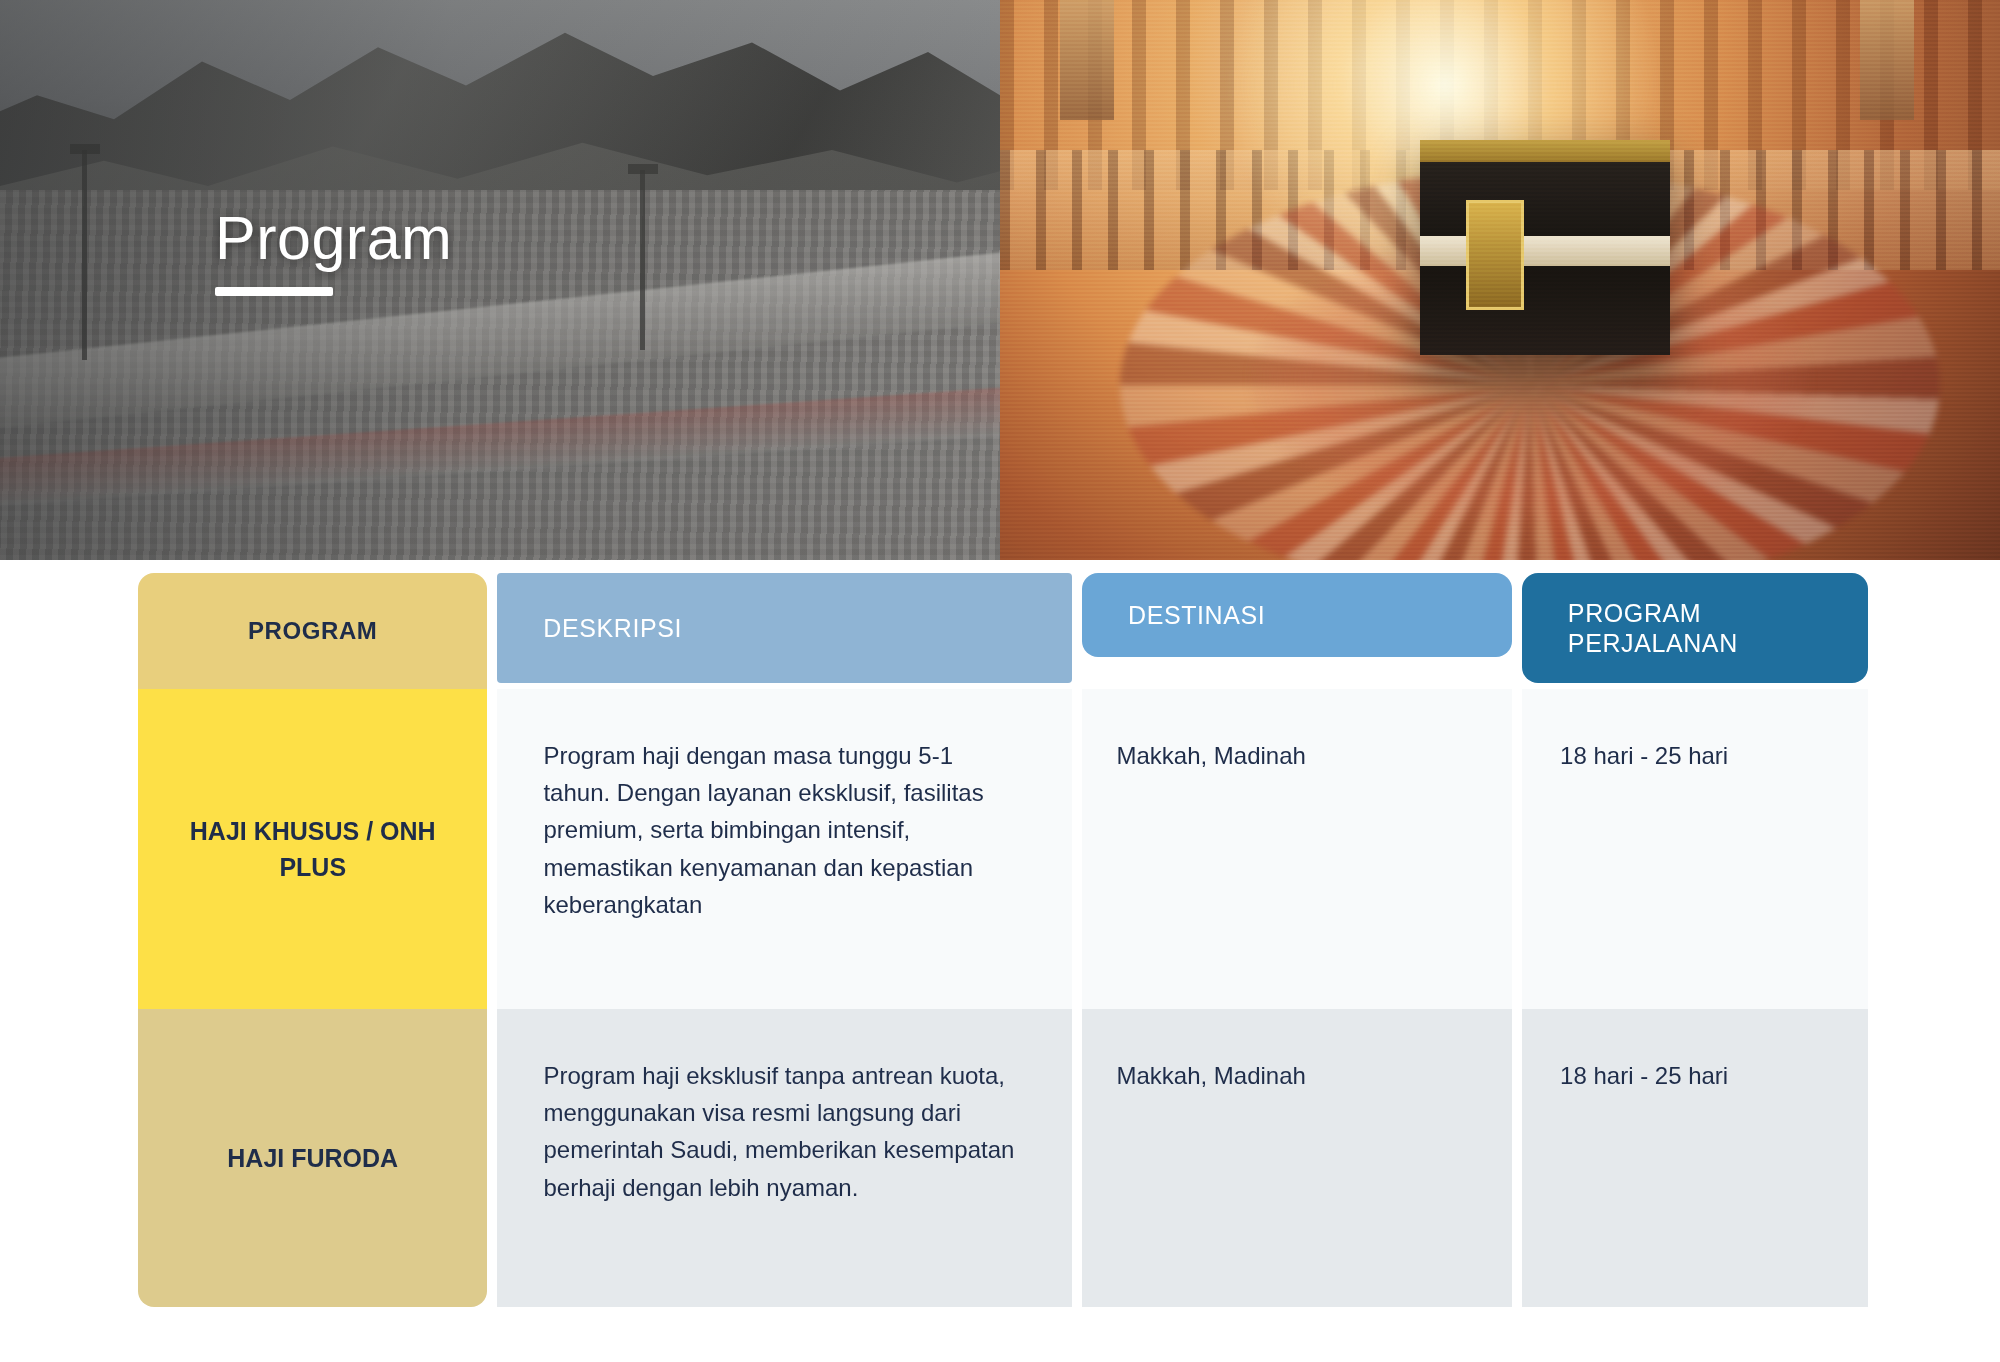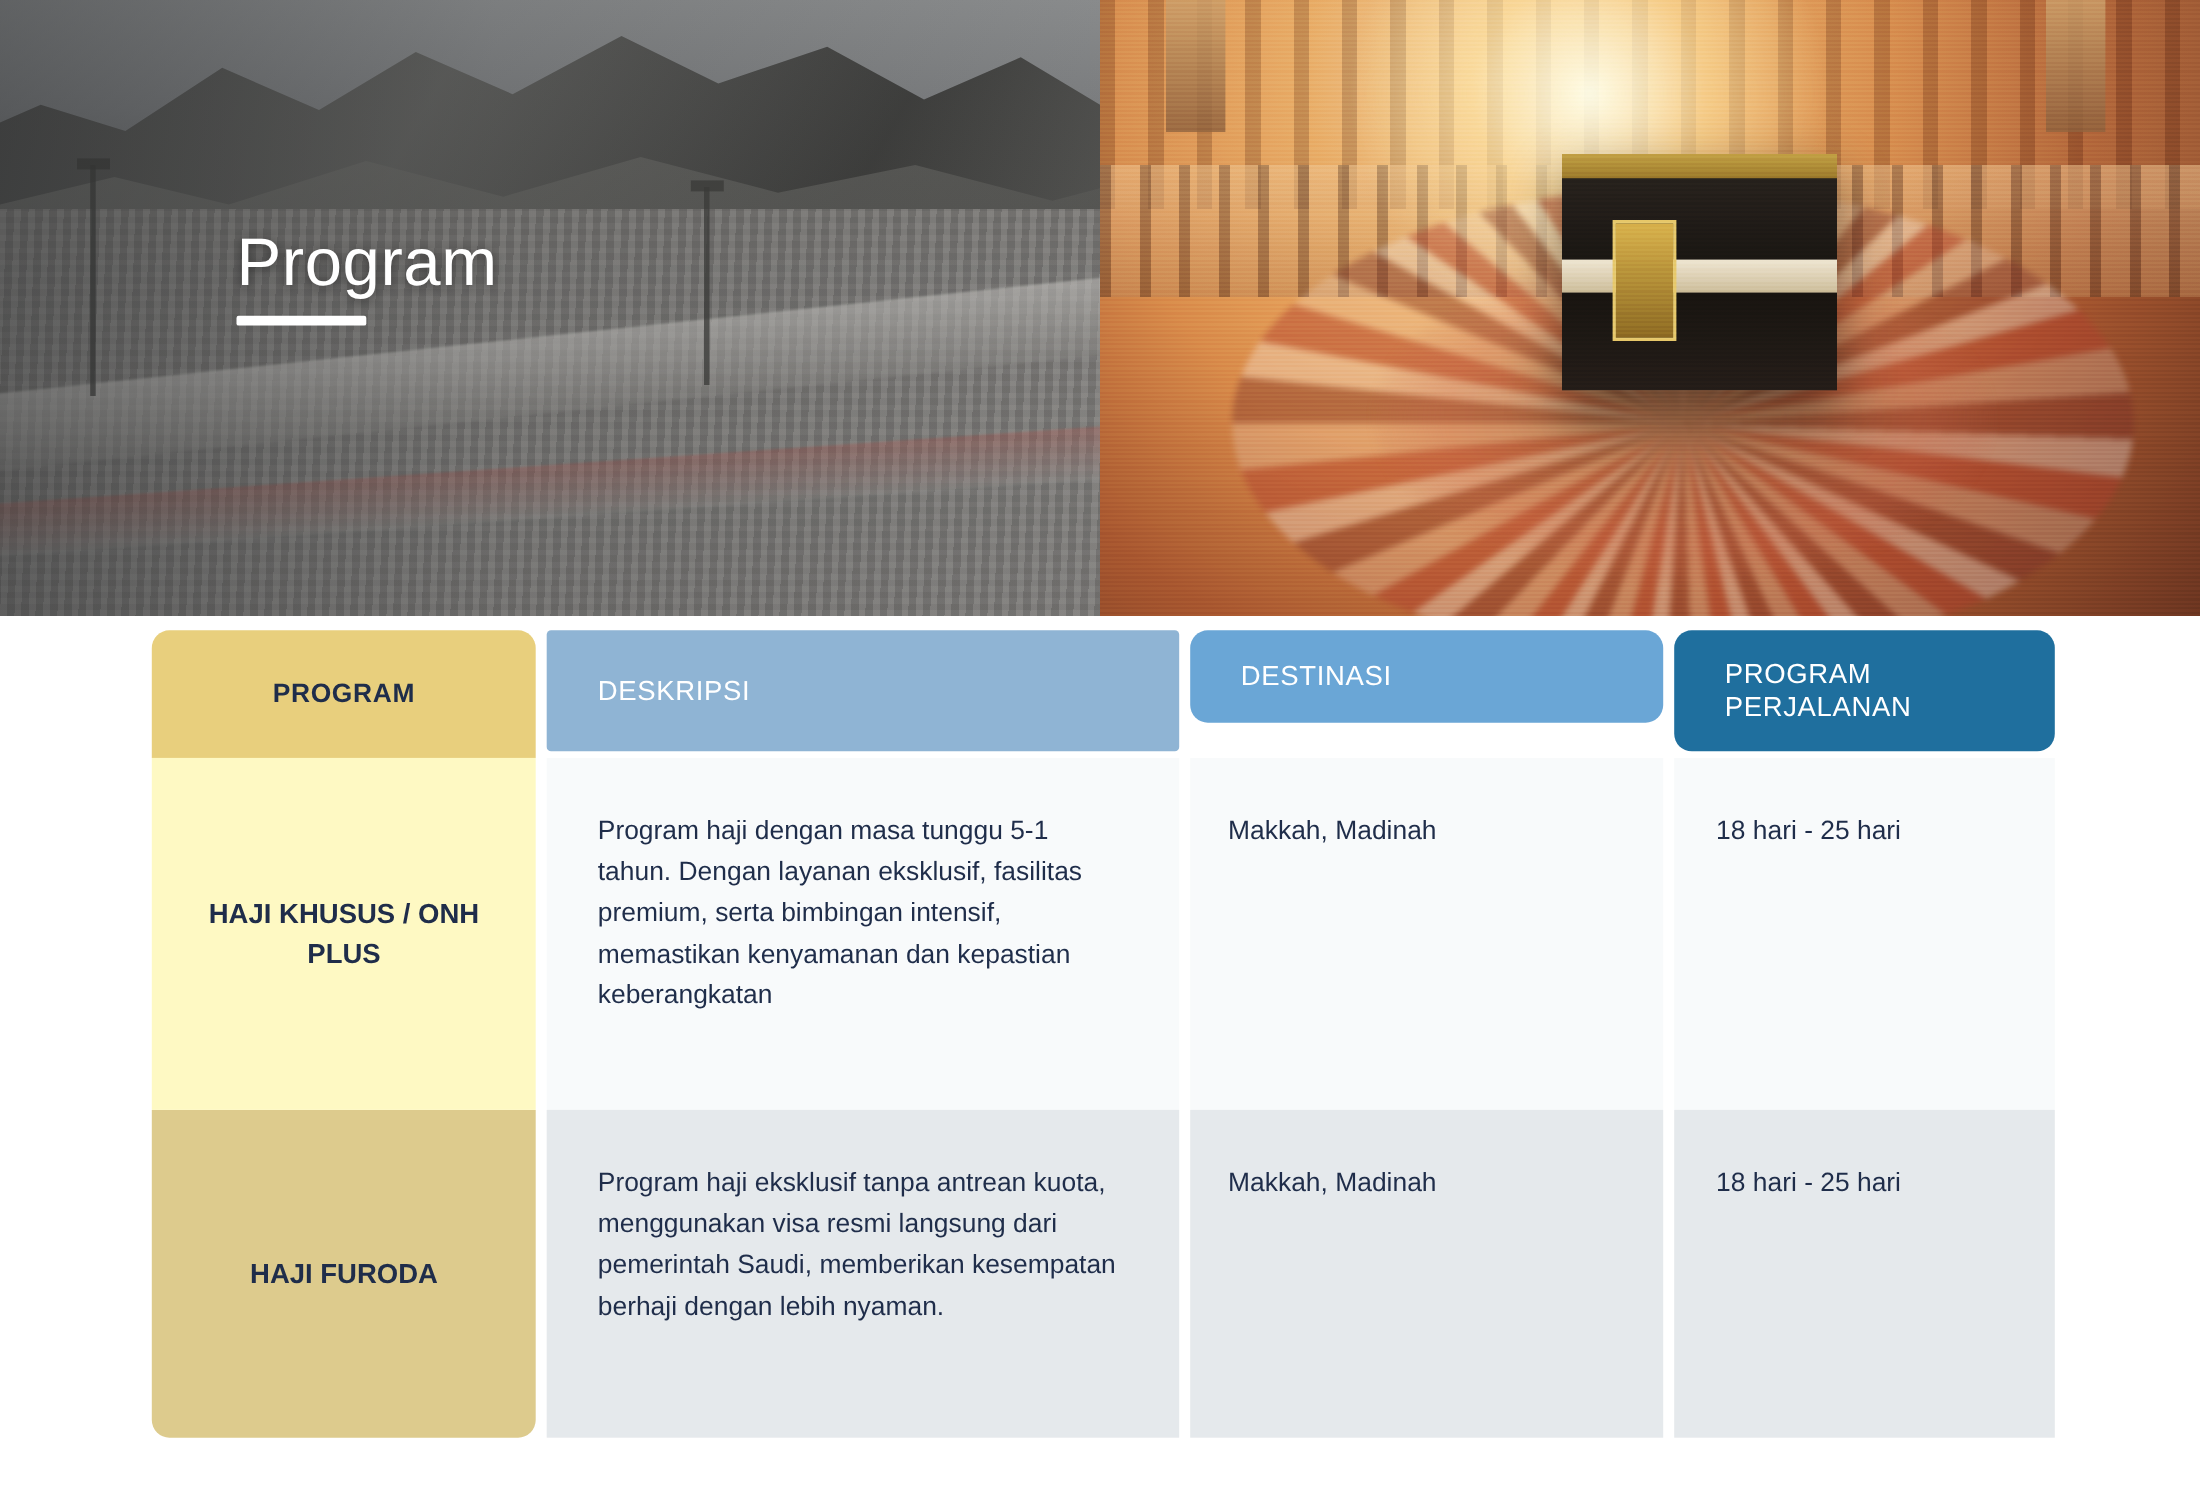--- a/index.html
+++ b/index.html
@@ -311,21 +311,21 @@
     width: 435px;
     margin-left: 10px;
     padding: 48px 30px 40px 34px;
   }
   .c-dur {
     width: 350px;
     margin-left: 10px;
     padding: 48px 30px 40px 38px;
   }
 
-  .row-1 .c-program { background: #fef9c3; }
+  .row-1 .c-program { background: #fde047; }
   .row-1 .c-desc, .row-1 .c-dest, .row-1 .c-dur { background: #f8fafb; }
   .row-1 { height: 320px; }
 
   .row-2 .c-program { background: #ddcb8d; border-radius: 0 0 16px 16px; }
   .row-2 .c-desc, .row-2 .c-dest, .row-2 .c-dur { background: #e5e9ec; }
   .row-2 { height: 298px; }
 
   .table-shadow {
     position: absolute;
     left: 138px; top: 13px;

